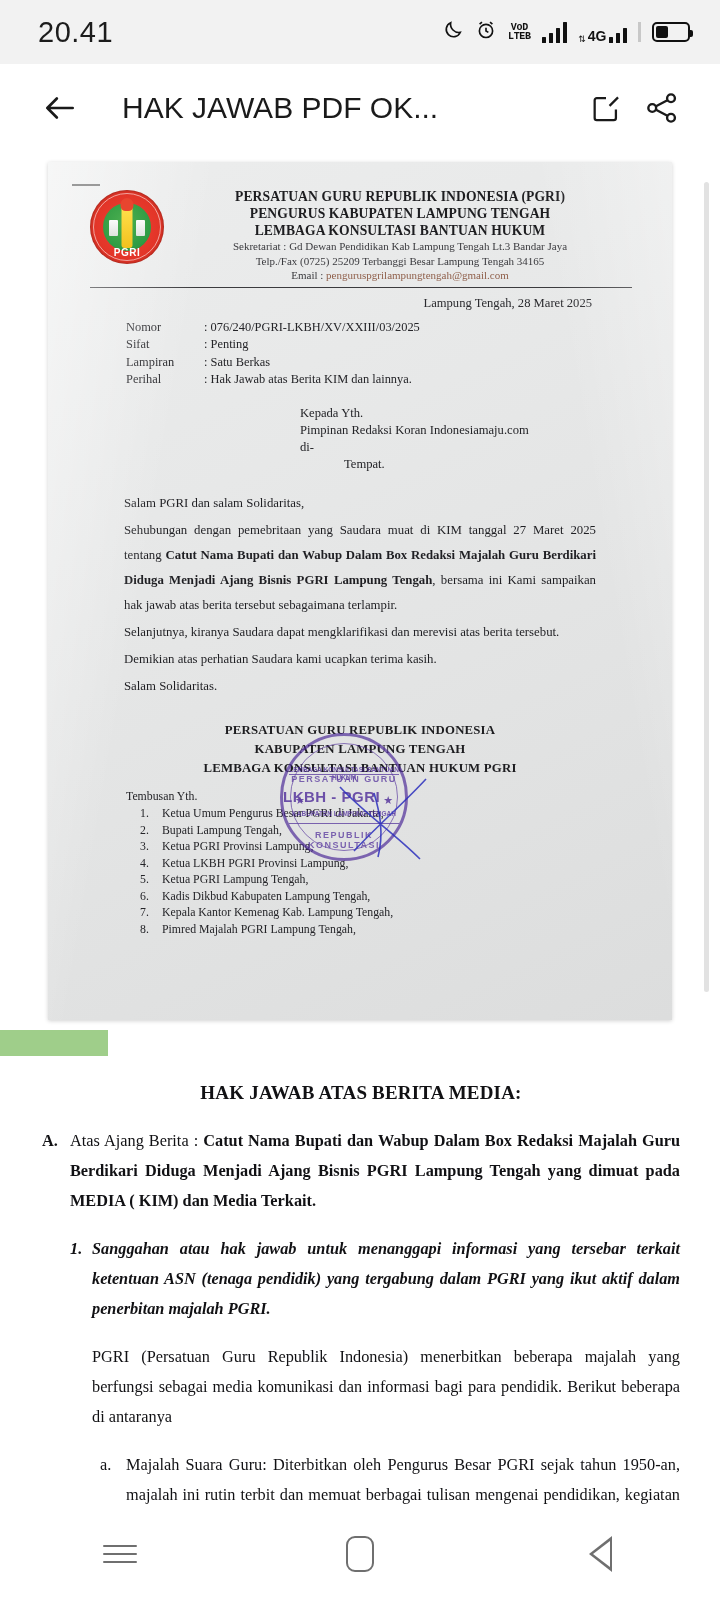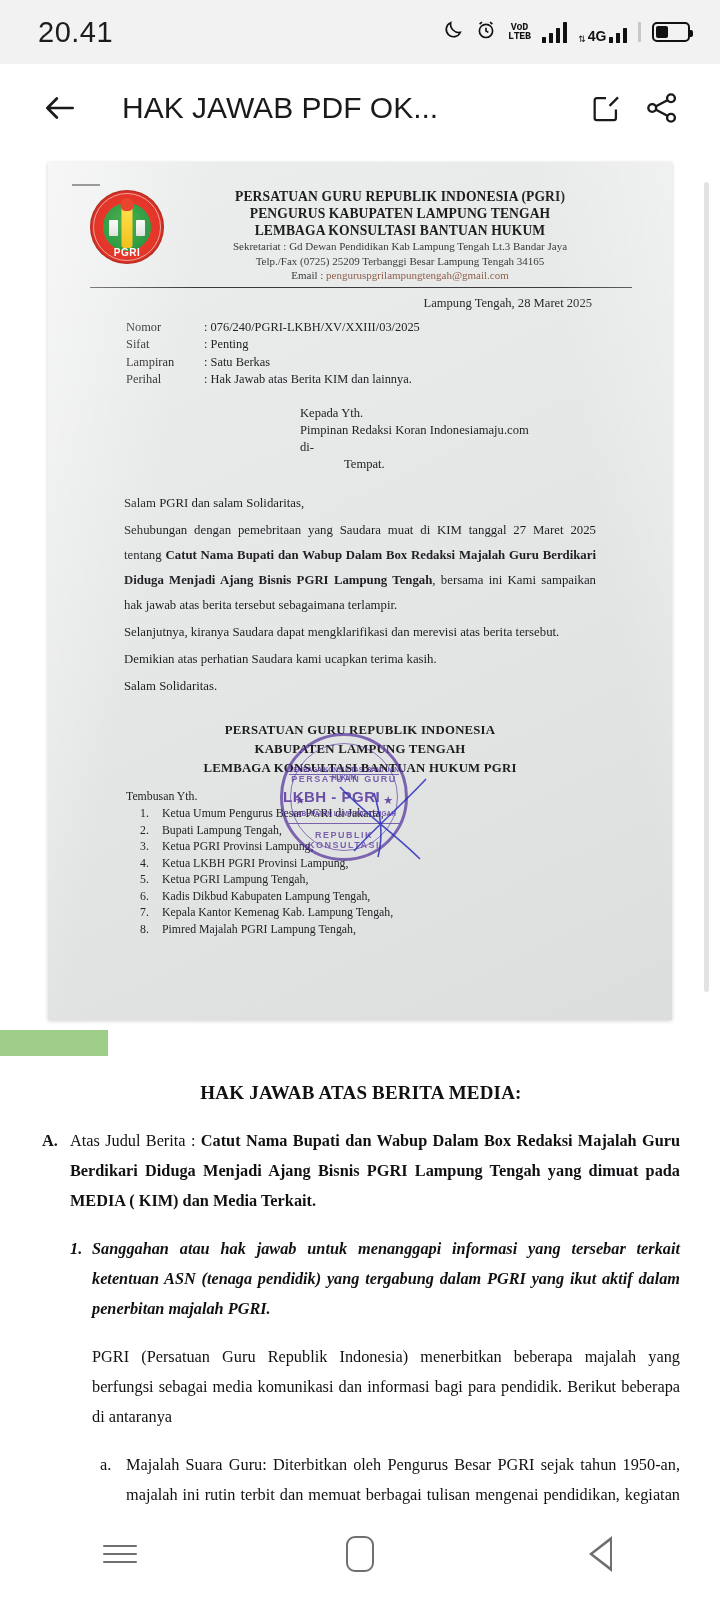--- a/index.html
+++ b/index.html
@@ -425,21 +425,21 @@
 
   <div class="lower">
     <div class="green-bar" style="background: rgb(159, 206, 138);"></div>
 
     <div class="doc2">
       <div class="doc2-title">HAK JAWAB ATAS BERITA MEDIA:</div>
 
       <div class="lvlA">
         <span class="mk">A.</span>
         <span class="tx">
-          <span>Atas Judul Berita : </span><b>Catut Nama Bupati dan Wabup Dalam Box Redaksi Majalah Guru Berdikari Diduga Menjadi Ajang Bisnis PGRI Lampung Tengah yang  dimuat pada MEDIA ( KIM) dan Media Terkait.</b>
+          <span>Atas Ajang Berita : </span><b>Catut Nama Bupati dan Wabup Dalam Box Redaksi Majalah Guru Berdikari Diduga Menjadi Ajang Bisnis PGRI Lampung Tengah yang  dimuat pada MEDIA ( KIM) dan Media Terkait.</b>
         </span>
       </div>
 
       <div class="lvl1">
         <span class="mk">1.</span>
         <span class="tx">Sanggahan atau hak jawab untuk menanggapi informasi yang tersebar terkait ketentuan ASN (tenaga pendidik) yang tergabung dalam PGRI yang ikut aktif dalam penerbitan majalah PGRI.</span>
       </div>
 
       <div class="para">PGRI (Persatuan Guru Republik Indonesia) menerbitkan beberapa majalah yang berfungsi sebagai media komunikasi dan informasi bagi para pendidik. Berikut beberapa di antaranya</div>
 

